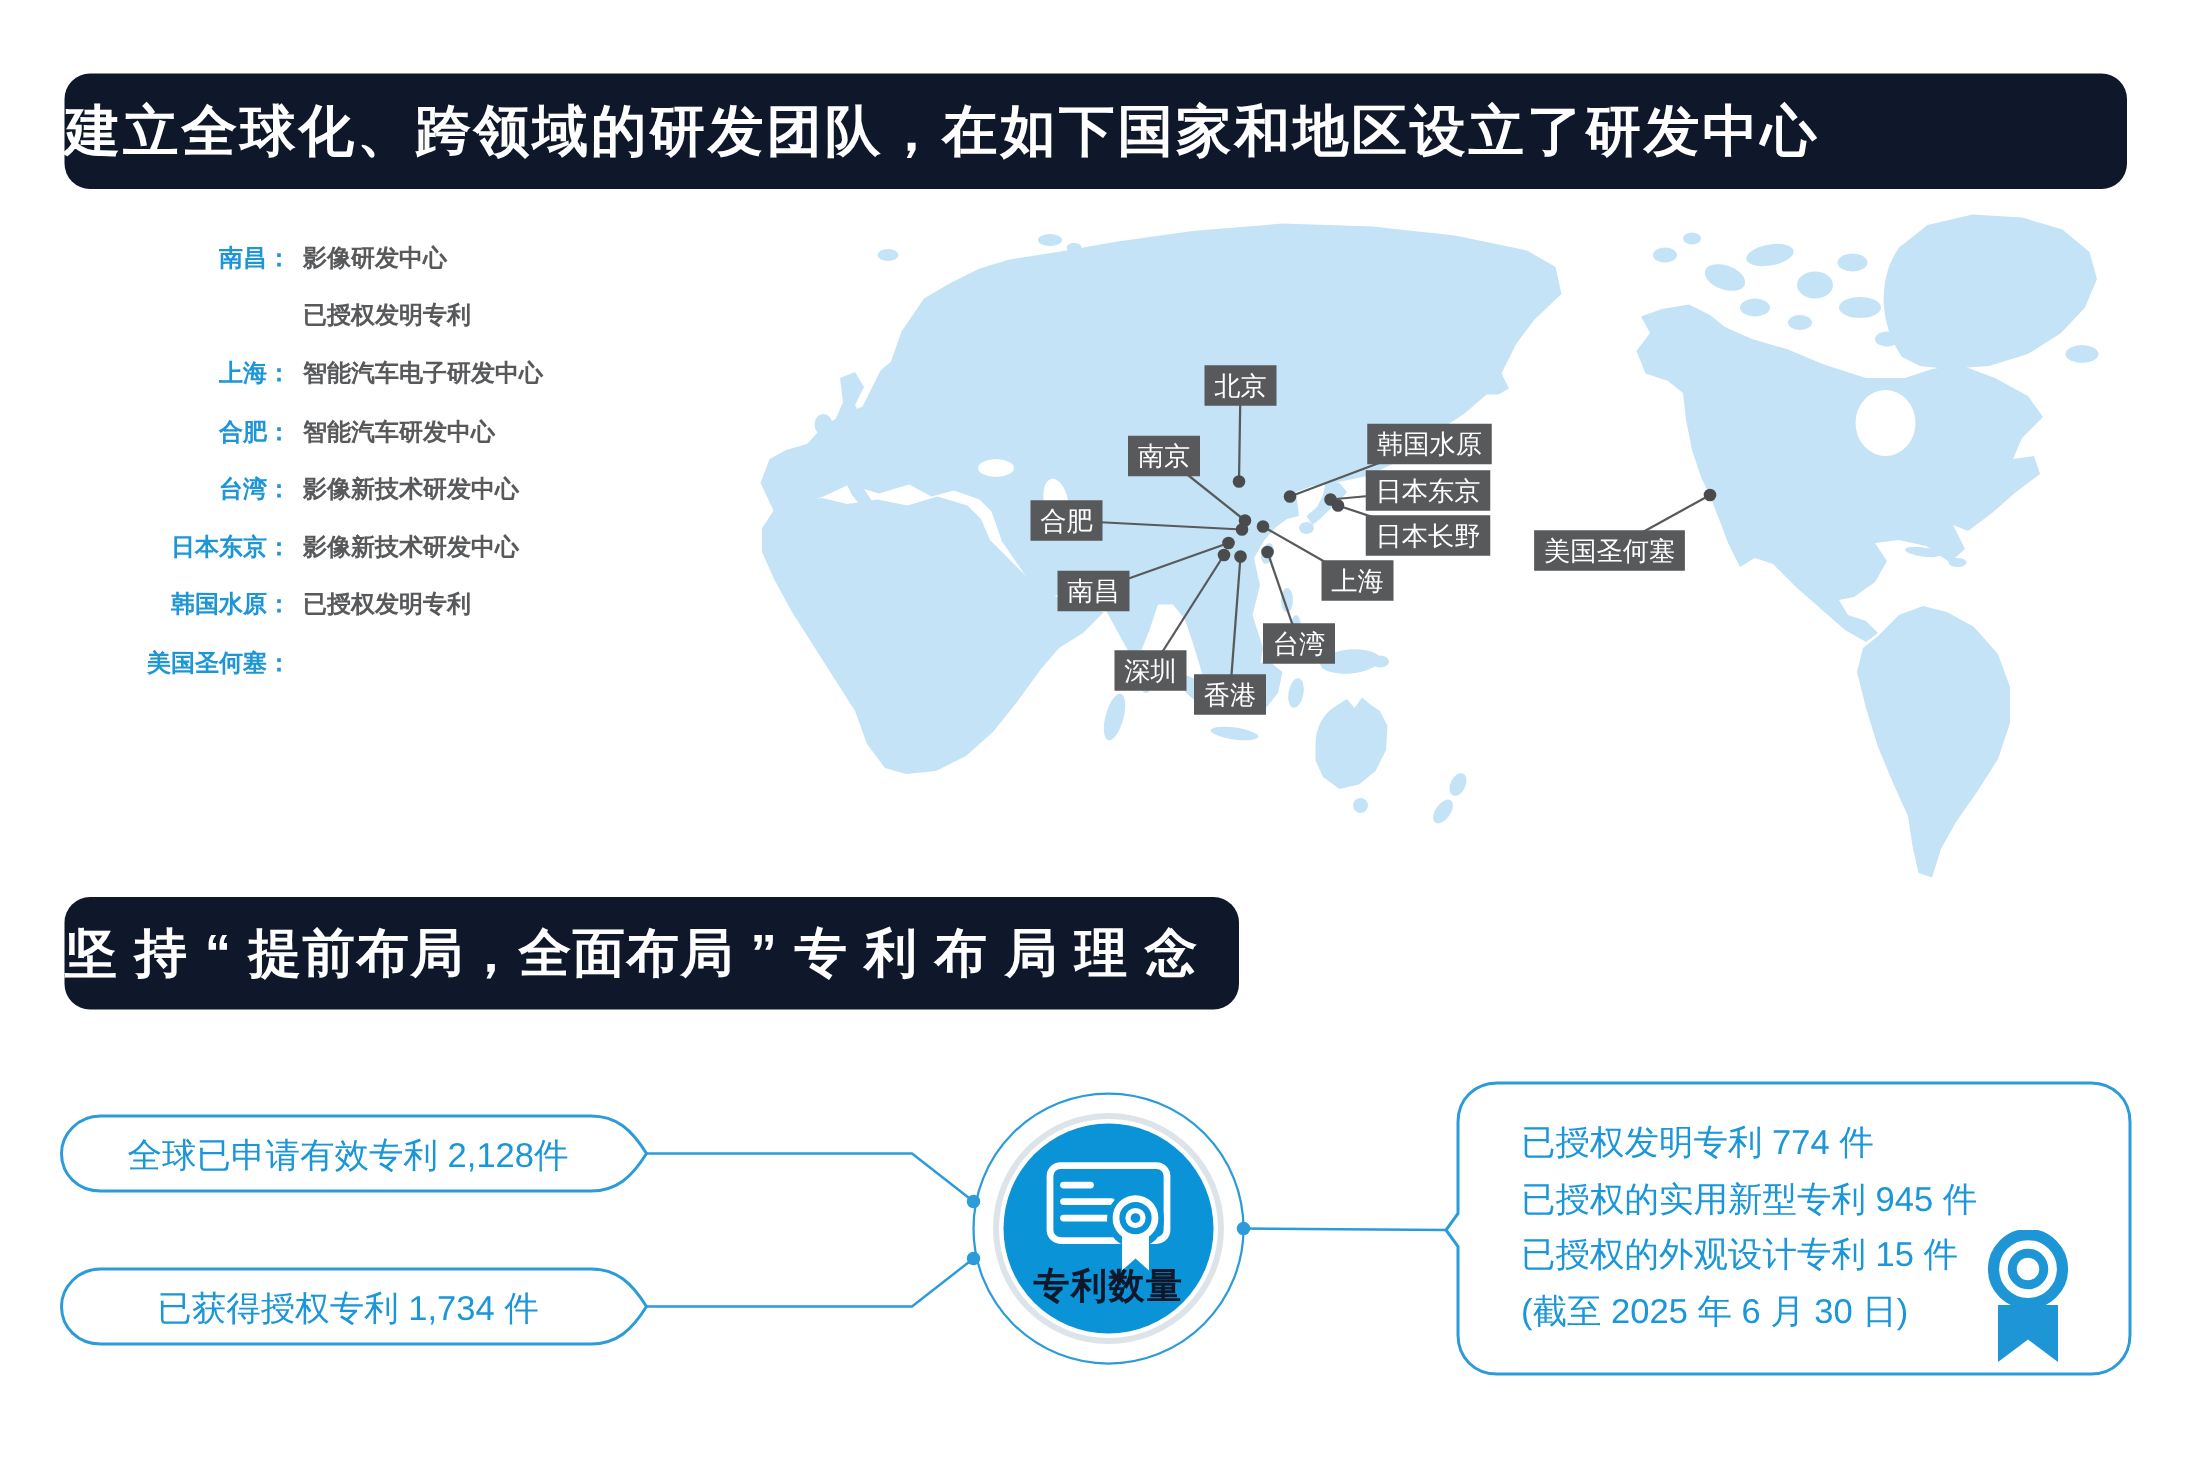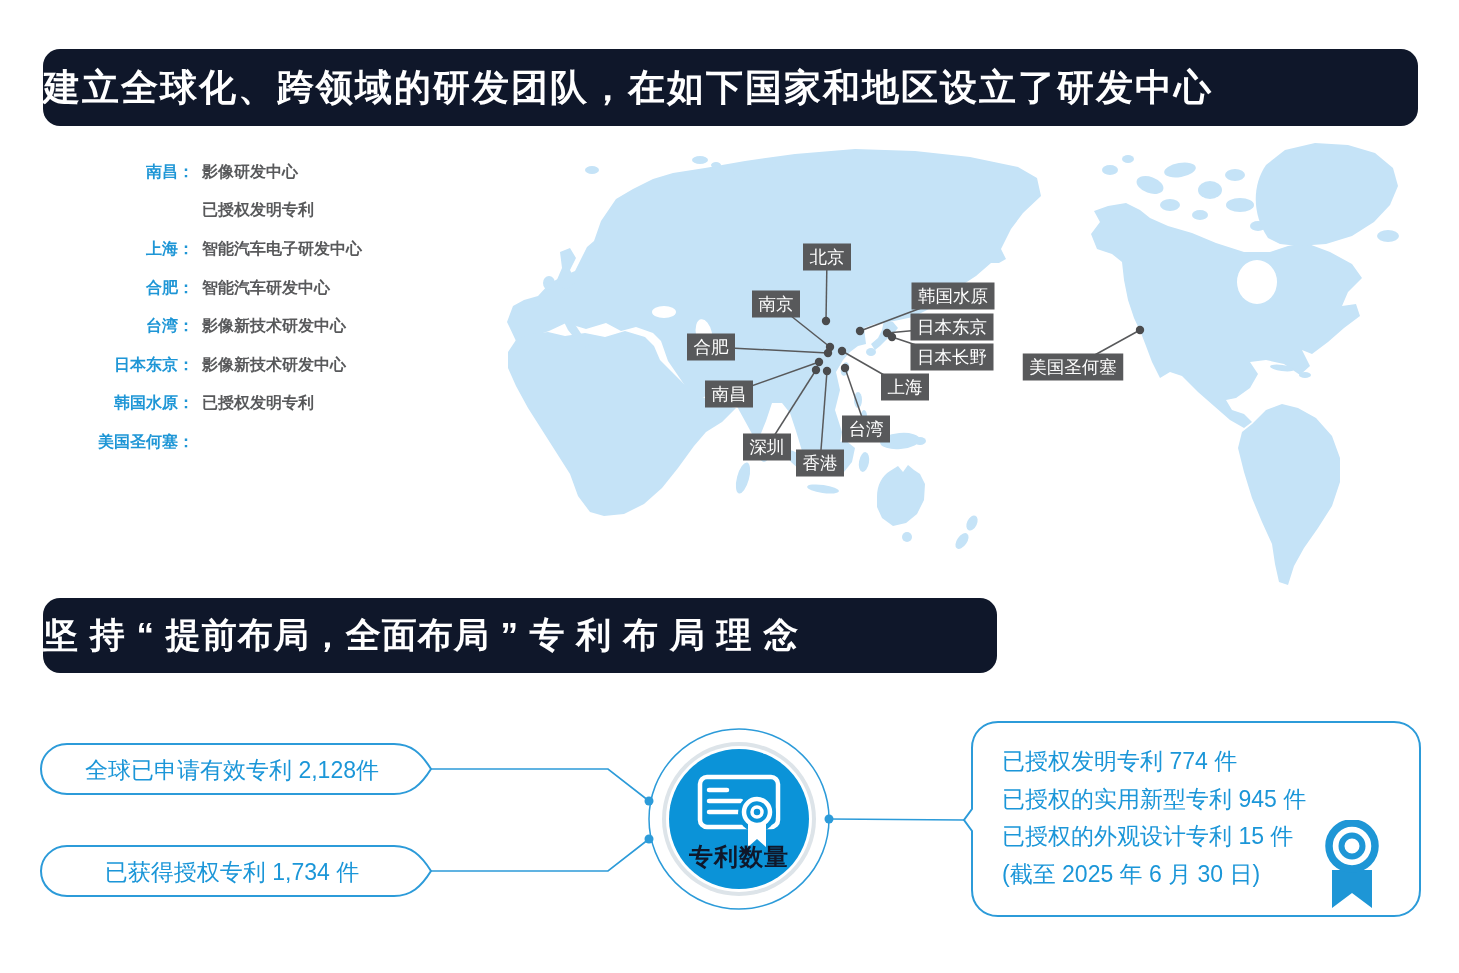--- a/index.html
+++ b/index.html
@@ -3,21 +3,21 @@
 <meta charset="utf-8">
 <style>
   html,body{margin:0;padding:0;background:#fff;}
   .canvas{position:relative;width:1459px;height:973px;background:#fff;overflow:hidden;
           font-family:"Liberation Sans","DejaVu Sans",sans-serif;}
   .layer{position:absolute;left:0;top:0;width:1459px;height:973px;}
 
   .banner{position:absolute;background:#0f172a;color:#fff;border-radius:17px;
           display:flex;align-items:center;font-weight:bold;white-space:nowrap;}
   .banner-top{left:43px;top:49px;width:1375px;height:77px;font-size:37px;letter-spacing:2px;}
-  .banner-patent{left:43px;top:598px;width:954px;height:75px;font-size:35px;letter-spacing:1px;}
+  .banner-patent{left:43px;top:598px;width:783px;height:75px;font-size:35px;letter-spacing:1px;}
 
   #rnd-list{position:absolute;left:36px;top:153px;width:440px;}
   .rnd-row{display:flex;align-items:center;height:38.6px;font-size:16px;white-space:nowrap;}
   .rnd-city{width:158px;text-align:right;color:#1E96D6;font-weight:bold;flex:none;}
   .rnd-name{margin-left:8px;color:#58595B;font-weight:700;}
 
   .mline{stroke:#58595B;stroke-width:1.5;}
   .mdot{fill:#4A4B4D;}
   .mlabel{fill:#58595B;}
   .mtext{fill:#fff;font-size:17.5px;font-weight:500;text-anchor:middle;
@@ -29,21 +29,21 @@
 
   .pill-text{position:absolute;width:360px;left:52px;text-align:center;color:#1B96D8;
              font-size:23px;font-weight:400;white-space:nowrap;}
   .pill-text.p1{top:755px;}
   .pill-text.p2{top:857px;}
 
   .badge-label{position:absolute;left:639px;top:841px;width:200px;text-align:center;
                color:#0f172a;font-size:24px;font-weight:bold;letter-spacing:1px;}
 
   .detail-box{position:absolute;left:972px;top:722px;width:448px;height:194px;}
-  #detail-lines{padding:21px 0 0 30px;}
+  #detail-lines{padding:21px 0 0 42px;}
   .detail-line{font-size:23px;color:#1B96D8;font-weight:500;line-height:37.5px;white-space:nowrap;}
   .award{position:absolute;left:350px;top:98px;}
 </style>
 </head>
 <body>
 
 <div class="canvas">
 
   <svg class="layer" viewBox="0 0 1459 973">
 

